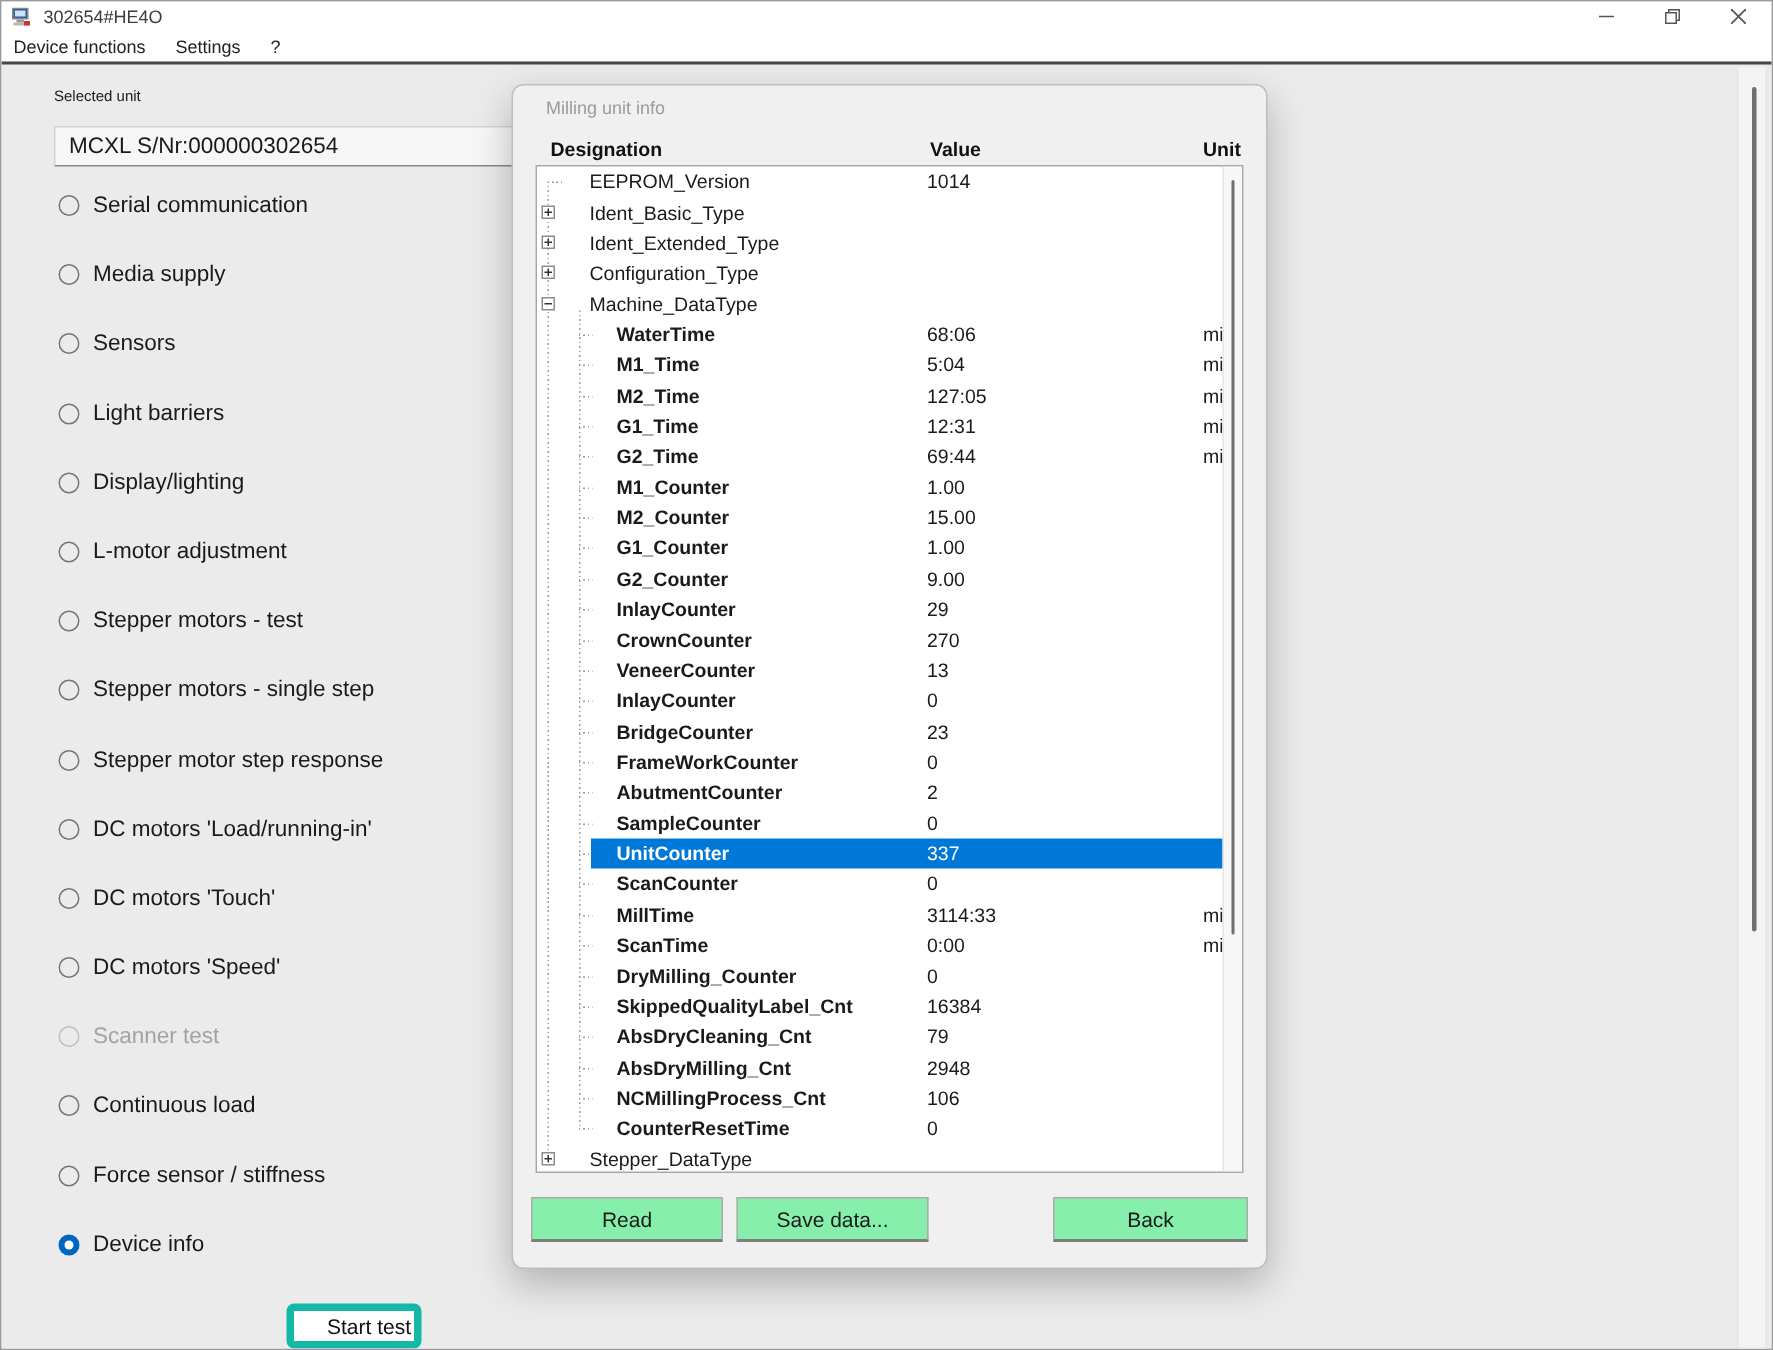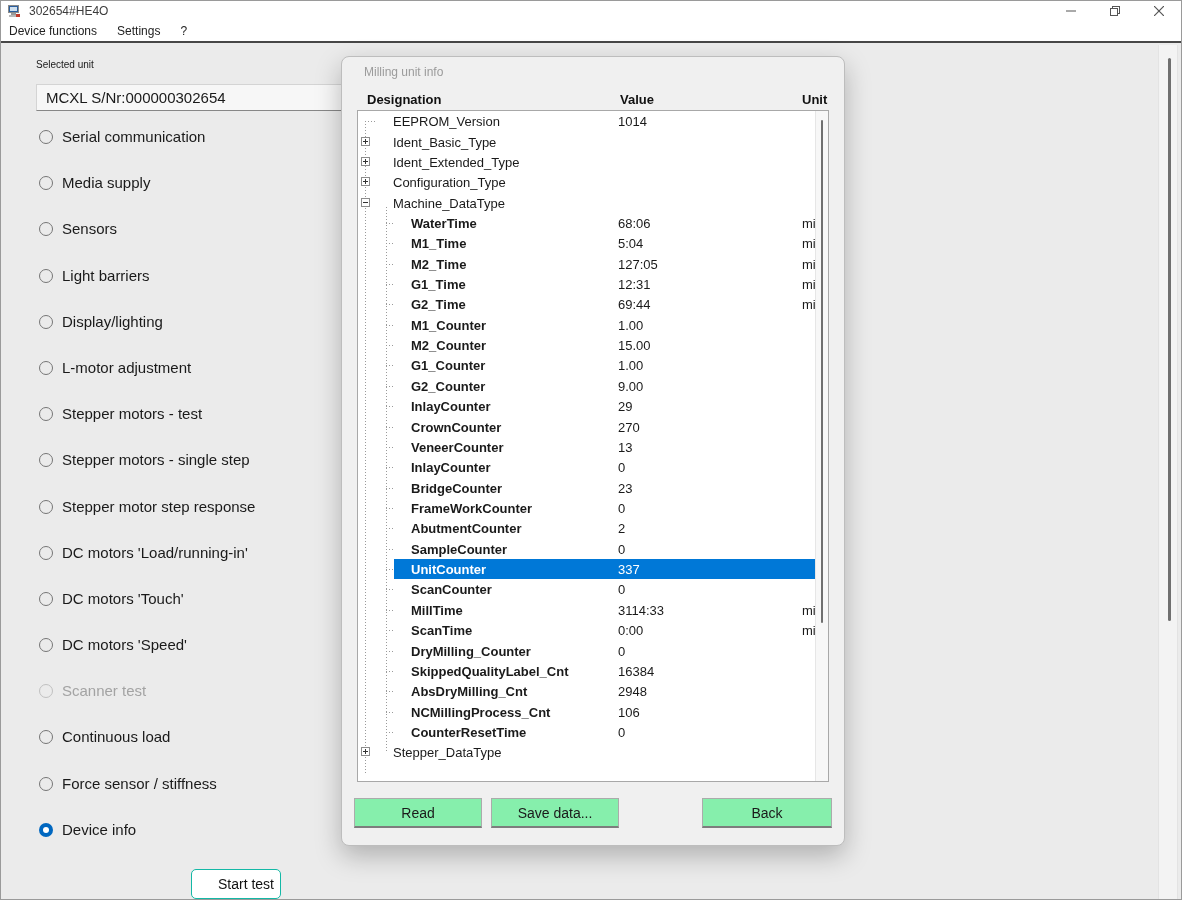--- a/index.html
+++ b/index.html
@@ -41,21 +41,21 @@
   .radio-circle { width:14px; height:14px; border-radius:50%;
     border:1px solid #767676; background:transparent; flex:none; position:relative; top:2px; }
   .radio-item.selected .radio-circle { border:none; background:#0067c0; }
   .radio-item.selected .radio-circle::after { content:''; position:absolute;
     left:4px; top:4px; width:6px; height:6px; border-radius:50%; background:#ffffff; }
   .radio-item.disabled .radio-circle { border-color:#c0c0c0; }
   .radio-label { font-size:15px; margin-left:9px; line-height:18px; }
   .radio-item.disabled .radio-label { color:#a3a3a3; }
 
   .start-test-btn { position:absolute; left:190px; top:826px; width:90px; height:30px;
-    background:#ffffff; border:1px solid #14b8a6; border-radius:5px;
+    background:#ffffff; border:5px solid #14b8a6; border-radius:5px;
     font-size:14px; color:#111; display:flex; align-items:center; justify-content:center;padding-left:20px; }
 
   
   .main-scroll { position:absolute; right:5px; top:2px; bottom:2px; width:20px;
     background:#f3f3f3; border-left:1px solid #e3e3e3; border-right:1px solid #e3e3e3; }
   .main-scroll-thumb { position:absolute; left:9px; top:13px; width:3px; height:563px;
     background:#6f6f6f; border-radius:2px; }
 
   
   .dialog { position:absolute; left:340px; top:13px; width:504px; height:790px;
@@ -378,20 +378,25 @@
             <span class="lbl">DryMilling_Counter</span>
             <span class="val">0</span>
           </div>
           <div class="trow lvl1">
             <span class="stub stub1"></span>
             <span class="lbl">SkippedQualityLabel_Cnt</span>
             <span class="val">16384</span>
           </div>
           <div class="trow lvl1">
             <span class="stub stub1"></span>
+            <span class="lbl">AbsDryCleaning_Cnt</span>
+            <span class="val">79</span>
+          </div>
+          <div class="trow lvl1">
+            <span class="stub stub1"></span>
             <span class="lbl">AbsDryMilling_Cnt</span>
             <span class="val">2948</span>
           </div>
           <div class="trow lvl1">
             <span class="stub stub1"></span>
             <span class="lbl">NCMillingProcess_Cnt</span>
             <span class="val">106</span>
           </div>
           <div class="trow lvl1">
             <span class="stub stub1"></span>

